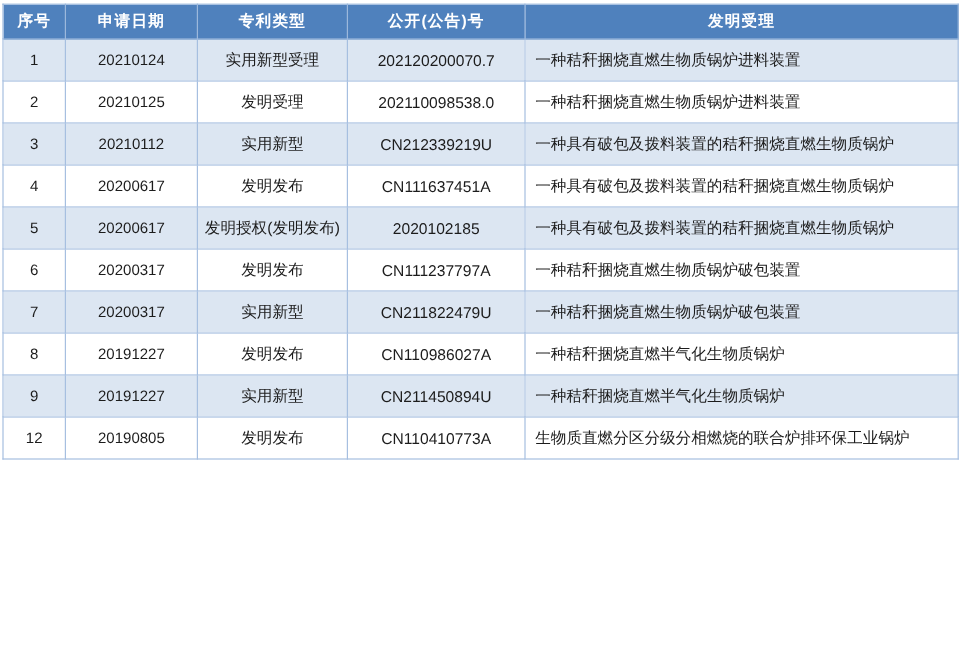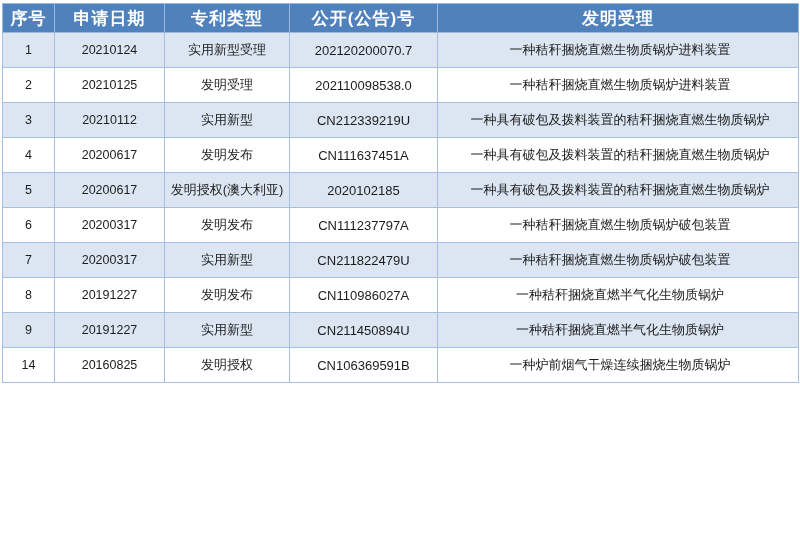--- a/index.html
+++ b/index.html
@@ -26,21 +26,21 @@
   }
   table.patent-table col.c0 { width: 52px; }
   table.patent-table col.c1 { width: 110px; }
   table.patent-table col.c2 { width: 125px; }
   table.patent-table col.c3 { width: 148px; }
   table.patent-table col.c4 { width: 361px; }
 
   thead th {
     background: #4f81bd;
     color: #ffffff;
-    font-size: 17px;
+    font-size: 13px;
     font-weight: bold;
     height: 26px;
     border: 1px solid #9cb8dc;
     text-align: center;
     letter-spacing: 1px;
   }
   tbody td {
     height: 34px;
     border: 1px solid #a6bfe0;
     font-size: 13px;
@@ -50,21 +50,21 @@
     white-space: nowrap;
     overflow: hidden;
   }
   tbody tr.odd td {
     background: #dce6f2;
   }
   tbody tr.even td {
     background: #ffffff;
   }
   tbody td.col-title {
-    text-align: center;
+    text-align: left;
     padding-left: 8px;
   }
   tbody td.col-pub {
     font-weight: normal;
   }
   tbody td.col-idx,
   tbody td.col-date {
     font-size: 12.5px;
   }
 </style>
@@ -114,21 +114,21 @@
       <tr class="even">
         <td class="col-idx">4</td>
         <td class="col-date">20200617</td>
         <td class="col-type">发明发布</td>
         <td class="col-pub">CN111637451A</td>
         <td class="col-title">一种具有破包及拨料装置的秸秆捆烧直燃生物质锅炉</td>
       </tr>
       <tr class="odd">
         <td class="col-idx">5</td>
         <td class="col-date">20200617</td>
-        <td class="col-type">发明授权(澳大利亚)</td>
+        <td class="col-type">发明授权(发明发布)</td>
         <td class="col-pub">2020102185</td>
         <td class="col-title">一种具有破包及拨料装置的秸秆捆烧直燃生物质锅炉</td>
       </tr>
       <tr class="even">
         <td class="col-idx">6</td>
         <td class="col-date">20200317</td>
         <td class="col-type">发明发布</td>
         <td class="col-pub">CN111237797A</td>
         <td class="col-title">一种秸秆捆烧直燃生物质锅炉破包装置</td>
       </tr>
@@ -147,21 +147,21 @@
         <td class="col-title">一种秸秆捆烧直燃半气化生物质锅炉</td>
       </tr>
       <tr class="odd">
         <td class="col-idx">9</td>
         <td class="col-date">20191227</td>
         <td class="col-type">实用新型</td>
         <td class="col-pub">CN211450894U</td>
         <td class="col-title">一种秸秆捆烧直燃半气化生物质锅炉</td>
       </tr>
       <tr class="even">
-        <td class="col-idx">14</td>
-        <td class="col-date">20160825</td>
-        <td class="col-type">发明授权</td>
-        <td class="col-pub">CN106369591B</td>
-        <td class="col-title">一种炉前烟气干燥连续捆烧生物质锅炉</td>
+        <td class="col-idx">12</td>
+        <td class="col-date">20190805</td>
+        <td class="col-type">发明发布</td>
+        <td class="col-pub">CN110410773A</td>
+        <td class="col-title">生物质直燃分区分级分相燃烧的联合炉排环保工业锅炉</td>
       </tr>
     </tbody>
   </table>
 </div>
 
 </body></html>

